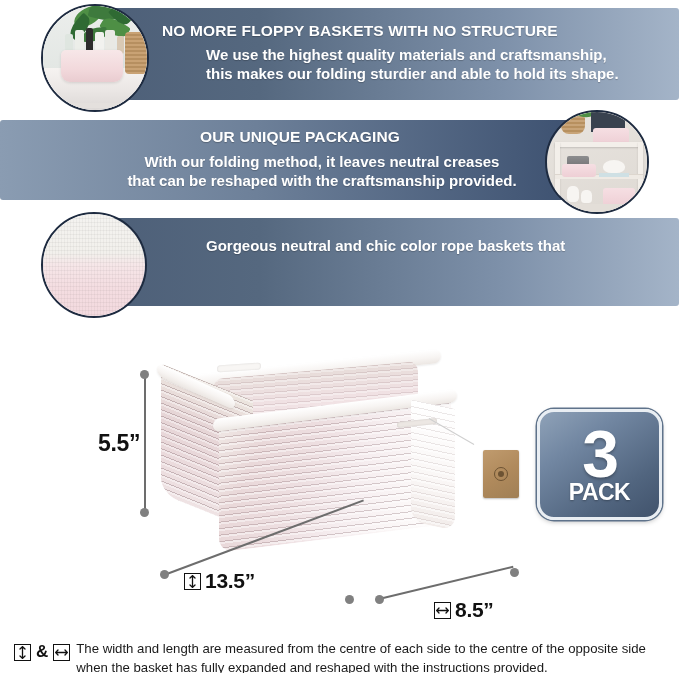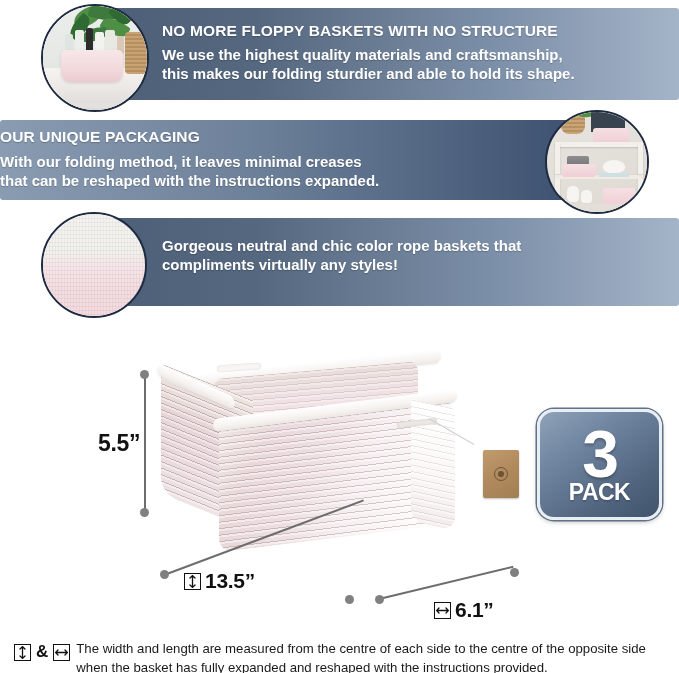--- a/index.html
+++ b/index.html
@@ -23,21 +23,21 @@
   .banner-text { position: absolute; color: #ffffff; }
   .banner-title {
     font-weight: bold; font-size: 15.5px; letter-spacing: 0.15px;
     line-height: 1.1; white-space: nowrap;
     text-shadow: 0 1px 1px rgba(0,0,0,.25);
   }
   .banner-body {
     font-size: 15px; line-height: 1.26; font-weight: bold;
     margin-top: 7px; text-shadow: 0 1px 1px rgba(0,0,0,.22);
   }
-  .banner-body div { white-space: nowrap; }
+  .banner-body div { white-space: nowrap; margin-left: 44px; }
 
   
   .photo-circle {
     position: absolute; border-radius: 50%;
     border: 2.5px solid #1e2b40;
     overflow: hidden;
   }
   .ph-inner { position:absolute; inset:0; }
 
   
@@ -187,25 +187,25 @@
         <div class="bottle" style="left:62px; top:24px; width:10px; height:24px; background:#e9e9e4; border-radius:2px 2px 0 0;"></div>
         <div class="bottle" style="left:74px; top:30px; width:7px; height:18px; background:#d9c9b4;"></div>
         <div class="pinkbasket" style="left:18px; top:44px; width:62px; height:32px;"></div>
         <div style="position:absolute; left:10px; bottom:2px; width:88px; height:5px; background:#e4e0dd; border-radius:2px;"></div>
       </div>
     </div>
   </div>
 
   <div class="banner" style="left:0; top:120px; width:679px; height:80px;">
     <div class="banner-bar bar-dark-right" style="left:0; width:610px;"></div>
-    <div class="banner-text" style="left:0; top:8px; width:600px; text-align:left;">
+    <div class="banner-text" style="left:0; top:8px; width:600px; text-align:center;">
       <div class="banner-title" style="display:inline-block;">OUR UNIQUE PACKAGING</div>
       <div class="banner-body">
-        <div>With our folding method, it leaves minimal creases</div>
-        <div>that can be reshaped with the instructions expanded.</div>
+        <div>With our folding method, it leaves neutral creases</div>
+        <div>that can be reshaped with the craftsmanship provided.</div>
       </div>
     </div>
 
     <div class="photo-circle" style="left:545px; top:-10px; width:104px; height:104px;">
       <div class="ph-inner scene-shelf">
         <div class="pot" style="left:14px; top:4px; width:24px; height:18px;"></div>
         <div class="leaf" style="left:12px; top:-3px; width:22px; height:10px; transform:rotate(-18deg);"></div>
         <div class="leaf l2" style="left:26px; top:-4px; width:20px; height:9px; transform:rotate(16deg);"></div>
         <div style="position:absolute; left:44px; top:0px; width:34px; height:20px; background:#39424f;"></div>
         <div class="sb-pink" style="left:46px; top:16px; width:36px; height:16px;"></div>
@@ -223,21 +223,20 @@
         <div style="position:absolute; left:4px; bottom:0; width:96px; height:8px; background:#e3ded8;"></div>
       </div>
     </div>
   </div>
 
   <div class="banner" style="left:0; top:218px; width:679px; height:88px;">
     <div class="banner-bar bar-dark-left" style="left:96px; width:583px;"></div>
     <div class="banner-text" style="left:162px; top:12px; width:500px;">
       <div class="banner-body">
         <div>Gorgeous neutral and chic color rope baskets that</div>
-        <div>compliments virtually any styles!</div>
       </div>
     </div>
 
     <div class="photo-circle" style="left:41px; top:-6px; width:106px; height:106px;">
       <div class="ph-inner scene-rope">
           <div class="rope-weave"></div>
         </div>
     </div>
   </div>
 
@@ -298,21 +297,21 @@
 
     <div class="diag" style="left:363px; top:268px; width:138px; transform: rotate(-13.5deg);"></div>
     <div class="dot" style="left:359px; top:265px;"></div>
     <div class="dot" style="left:494px; top:238px;"></div>
     <div class="dim-label" style="left:418px; top:268px;">
       <span class="arrowbox">
         <svg width="13" height="11" viewBox="0 0 13 11">
           <path d="M1 5.5 L12 5.5 M3 3 L0.6 5.5 L3 8 M10 3 L12.4 5.5 L10 8" stroke="#111" stroke-width="1.3" fill="none" stroke-linecap="round"></path>
         </svg>
       </span>
-      <span>6.1”</span>
+      <span>8.5”</span>
     </div>
 
     <div class="pack-badge" style="left:521px; top:79px; width:125px; height:111px;">
       <div class="pack-num">3</div>
       <div class="pack-word">PACK</div>
     </div>
   </div>
 
   <div class="footer" style="left:14px; top:640px; width:655px;">
     <div class="footer-icons">

